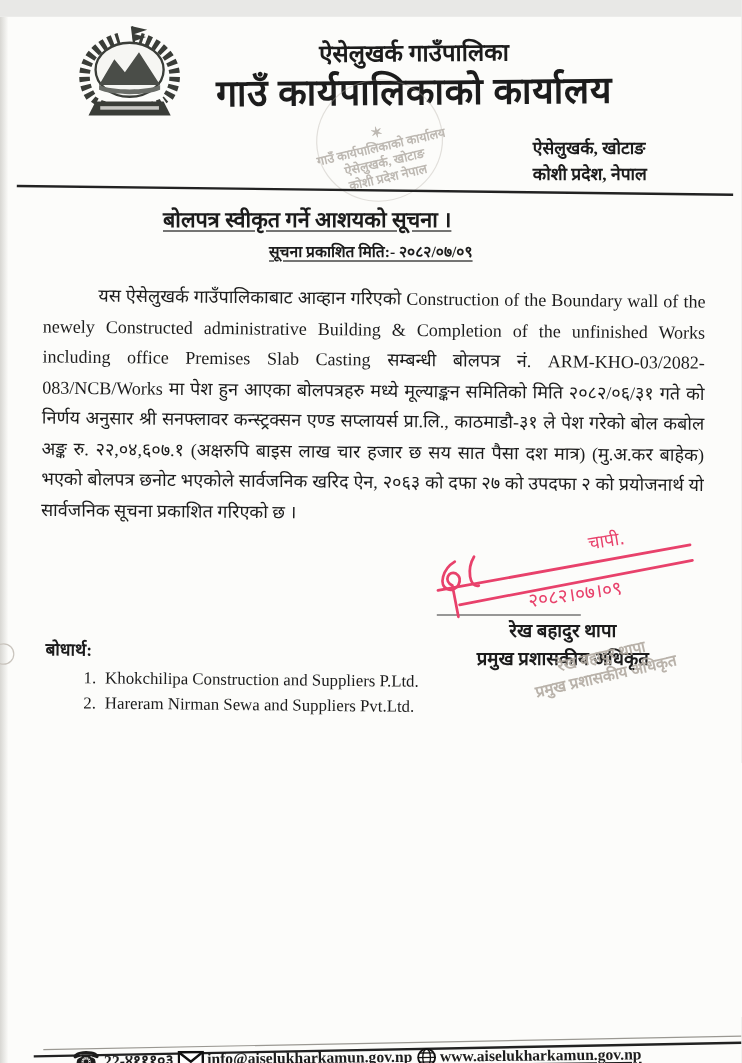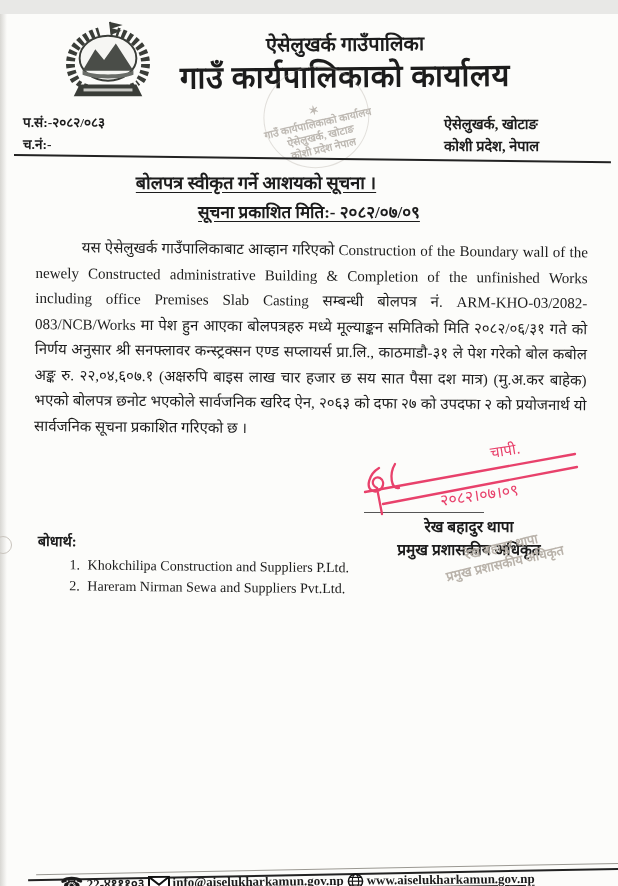--- a/index.html
+++ b/index.html
@@ -25,21 +25,21 @@
     font-size:10.5px;line-height:13px;font-weight:bold;pointer-events:none;}
   .hstamp .ring{position:absolute;left:12px;top:-4px;width:104px;height:100px;
     border:1.5px solid #b5afa7;border-radius:50%;opacity:.5;}
   .hstamp .mini{font-size:12px;letter-spacing:2px;}
   .hstamp .lines{position:relative;top:34px;}
   
   .subject{position:absolute;left:0;top:156px;width:512px;text-align:center;
     font-size:18px;font-weight:bold;}
   .subject span{text-decoration:underline;text-underline-offset:3px;}
   .pubdate{position:absolute;left:0;top:186px;width:618px;text-align:center;
-    font-size:17px;font-weight:bold;}
+    font-size:13px;font-weight:bold;}
   .pubdate span{text-decoration:underline;text-underline-offset:3px;}
   
   .body-text{position:absolute;left:36px;top:221px;width:552px;
     font-size:15px;line-height:25.5px;text-align:justify;text-indent:46px;
     transform:rotate(0.55deg);transform-origin:left top;}
   
   .sigblock{position:absolute;left:344px;top:426px;width:250px;text-align:center;}
   .sig-svg{display:block;margin:0 auto;}
   .sig-underline{width:120px;height:1px;background:#555;margin:-6px auto 2px 20px;}
   .sig-name{font-size:15.5px;font-weight:bold;line-height:23px;}
@@ -94,24 +94,20 @@
   <div class="hstamp">
     <div class="ring"></div>
     <div class="lines">
       <div class="mini">✶</div>
       <div>गाउँ कार्यपालिकाको कार्यालय</div>
       <div>ऐसेलुखर्क, खोटाङ</div>
       <div>कोशी प्रदेश नेपाल</div>
     </div>
   </div>
 
-  <div class="refs">
-    <div>प.सं:-२०८२/०८३</div>
-    <div>च.नं:-</div>
-  </div>
   <div class="addr">
     <div>ऐसेलुखर्क, खोटाङ</div>
     <div>कोशी प्रदेश, नेपाल</div>
   </div>
   <div class="hrule"></div>
 
   <div class="subject">
     <span>बोलपत्र स्वीकृत गर्ने आशयको सूचना ।</span>
   </div>
   <div class="pubdate">

